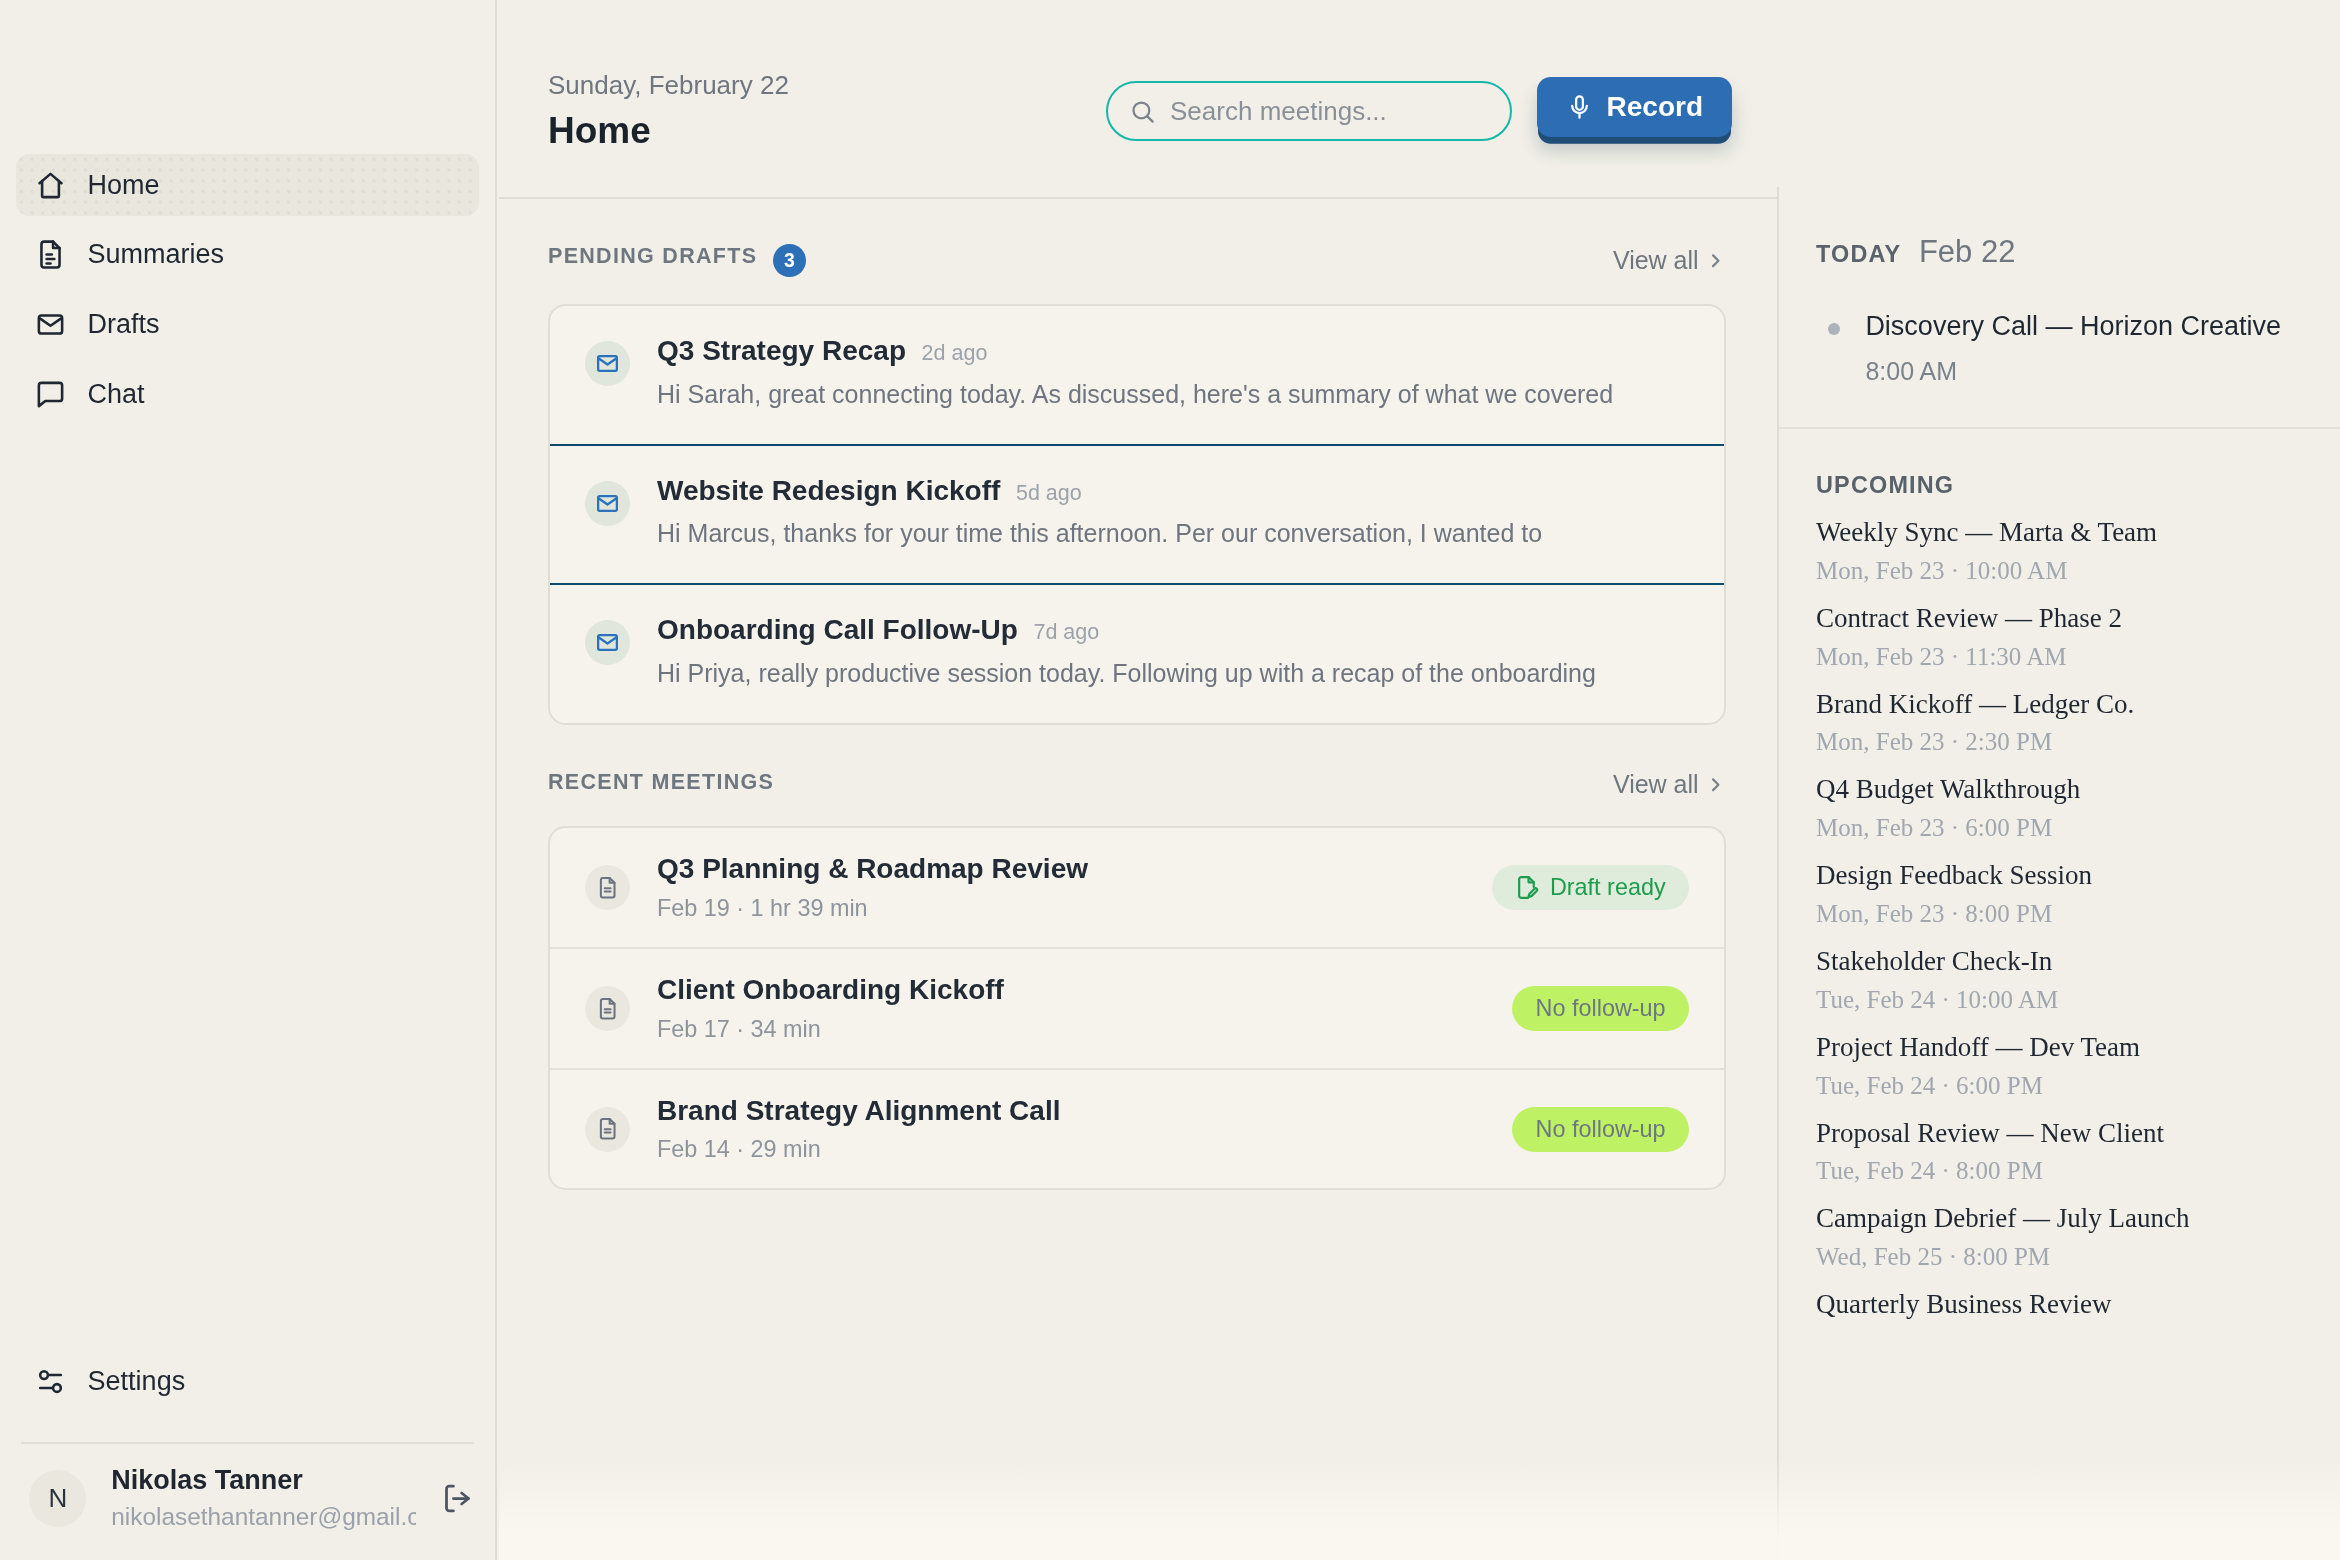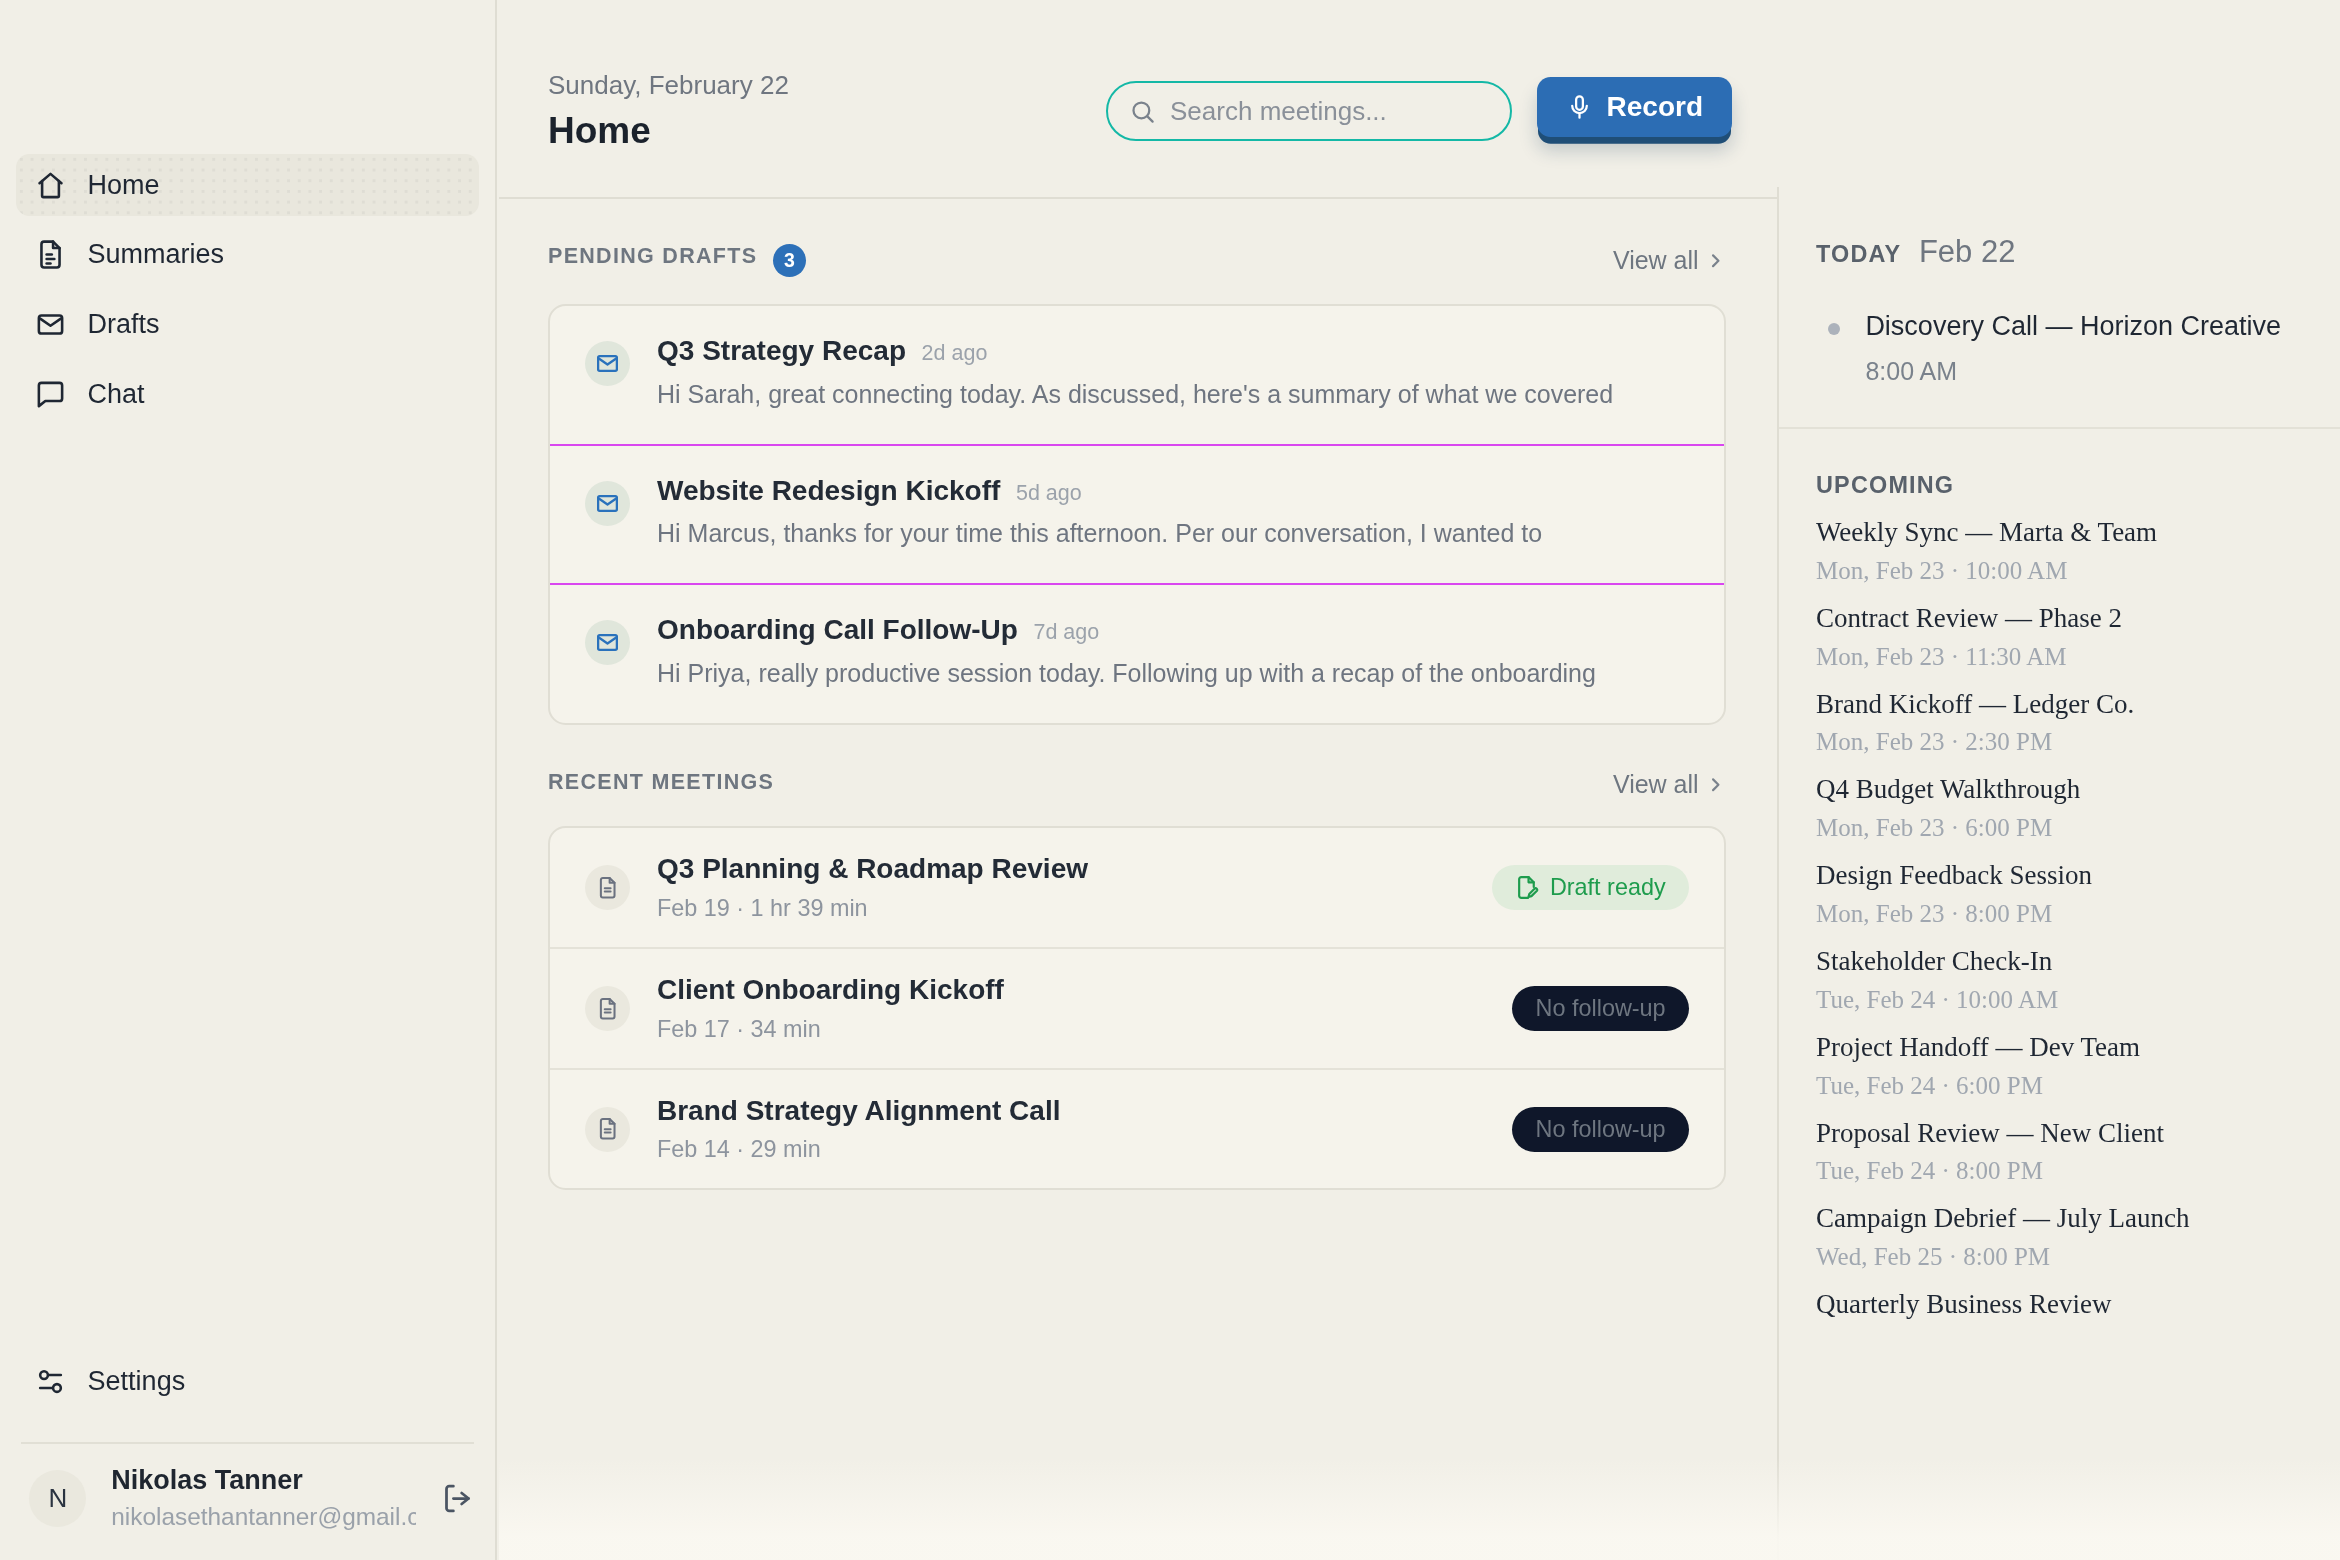--- a/index.html
+++ b/index.html
@@ -94,42 +94,42 @@
 
   .card {
     margin-top: 27px; border: 2px solid #E0DED4; border-radius: 17.6px;
     background: #F5F3EB; overflow: hidden;
   }
   .icon-circle {
     width: 45px; height: 45px; border-radius: 50%; flex: none;
     display: flex; align-items: center; justify-content: center;
   }
   .draft-row { display: flex; gap: 27px; padding: 29px 35px 35px 35px; }
-  .draft-row + .draft-row { border-top: 2px solid #d946ef; }
+  .draft-row + .draft-row { border-top: 2px solid #0c4a6e; }
   .draft-icon-circle { background: #E0E6DB; color: #2A72BC; margin-top: 5.9px; }
   .draft-icon-circle svg { width: 25px; height: 25px; }
   .draft-title-row { display: flex; align-items: baseline; gap: 15.6px; }
   .draft-title { font-size: 28px; font-weight: 600; color: #232B36; }
   .draft-time { font-size: 21.5px; color: #9BA2AB; }
   .draft-preview { margin-top: 12.7px; font-size: 25px; color: #6E7580; }
 
   .meeting-row { display: flex; align-items: center; gap: 27px; padding: 25px 35px; }
   .meeting-row + .meeting-row { border-top: 2px solid #E4E2D8; }
   .meeting-icon-circle { background: #EAE8DE; color: #6B7280; }
   .meeting-icon-circle svg { width: 23.4px; height: 23.4px; }
   .meeting-main { flex: 1; min-width: 0; }
   .meeting-title { font-size: 28px; font-weight: 600; color: #232B36; }
   .meeting-meta { font-size: 23.4px; color: #8D949E; margin-top: 9.8px; }
   .badge {
     height: 45px; padding: 0 23.4px; border-radius: 23.4px; font-size: 23.4px;
     display: flex; align-items: center; gap: 9.8px; flex: none;
   }
   .badge .badge-icon svg { width: 25px; height: 25px; }
   .badge-success { background: #E0ECDB; color: #1E9C4D; }
-  .badge-neutral { background: #0f172a; color: #6E7680; }
+  .badge-neutral { background: #bef264; color: #6E7680; }
 
   
   .right-panel {
     position: absolute; top: 187px; right: 0; bottom: 0; width: 564px;
     border-left: 2px solid #DFDDD3; overflow: hidden;
   }
   .today-block { padding: 47px 39px 41px 37px; }
   .panel-header { display: flex; align-items: baseline; gap: 17.6px; }
   .panel-title { font-size: 23.4px; font-weight: 700; color: #59616B; letter-spacing: 1.2px; }
   .panel-date { font-size: 31px; color: #6F7680; }

